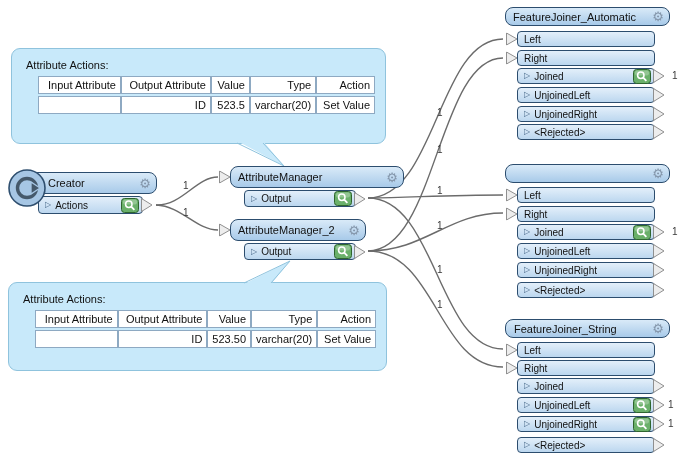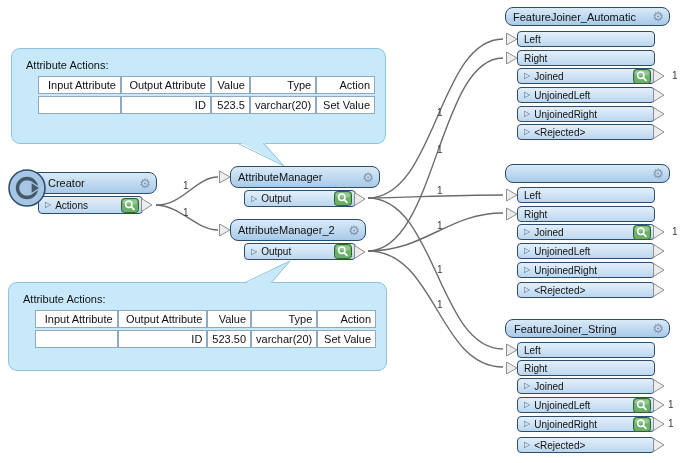--- a/index.html
+++ b/index.html
@@ -137,21 +137,21 @@
         <line x1="10.2" y1="8.7" x2="13.4" y2="11.9" stroke="#fff" stroke-width="1.8"></line>
       </svg>
   </span>
   <span class="tip">
     <svg width="12" height="14">
         <path d="M0.5,0.5 L11,7 L0.5,13.5 Z" fill="#ededed" stroke="#8f8f8f"></path>
       </svg>
   </span>
 </div>
 
-<div class="tbar" style="left:230px; top:166px; width:150px; height:22px;align-items:center;">
+<div class="tbar" style="left:230px; top:166px; width:174px; height:22px;align-items:center;">
   <span class="itip">
     <svg width="12" height="13">
         <path d="M0.5,0.5 L11,6.5 L0.5,12.5 Z" fill="#ededed" stroke="#8f8f8f"></path>
       </svg>
   </span>
   <span>AttributeManager</span>
   <span class="gear">⚙</span>
 </div>
 <div class="port" style="left:244px; top:190px; width:112px; height:17px;">
   <span class="pg">▷</span>

